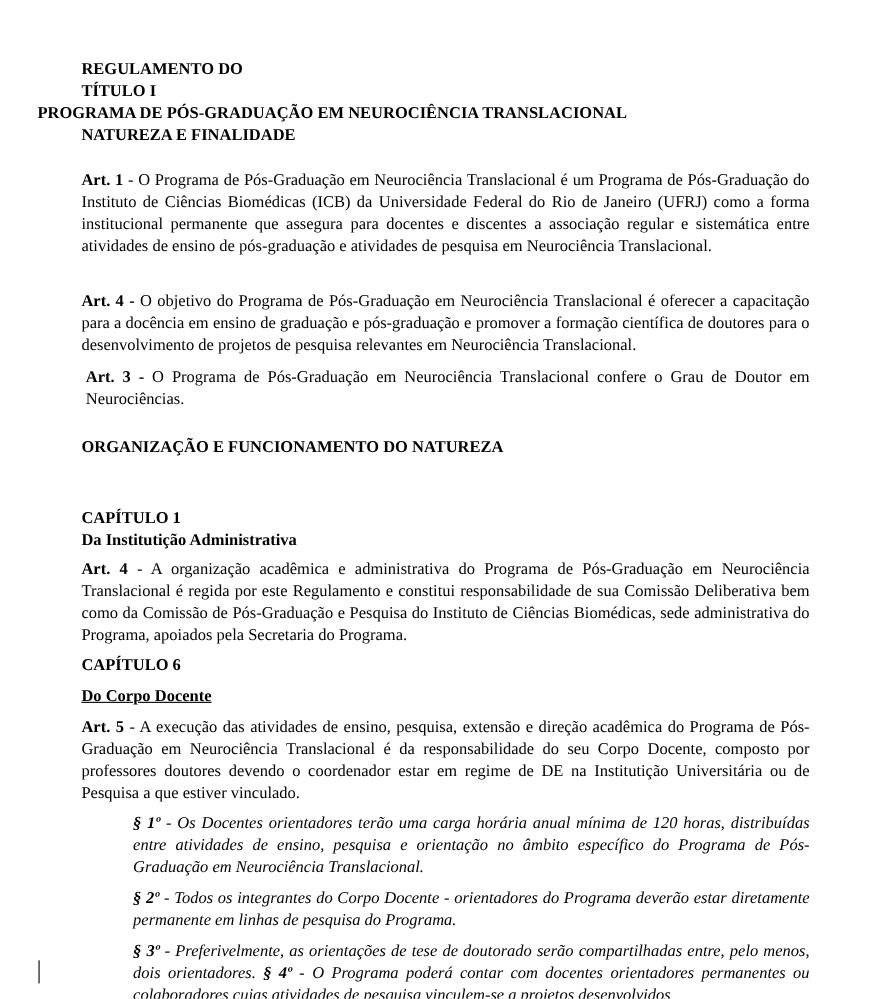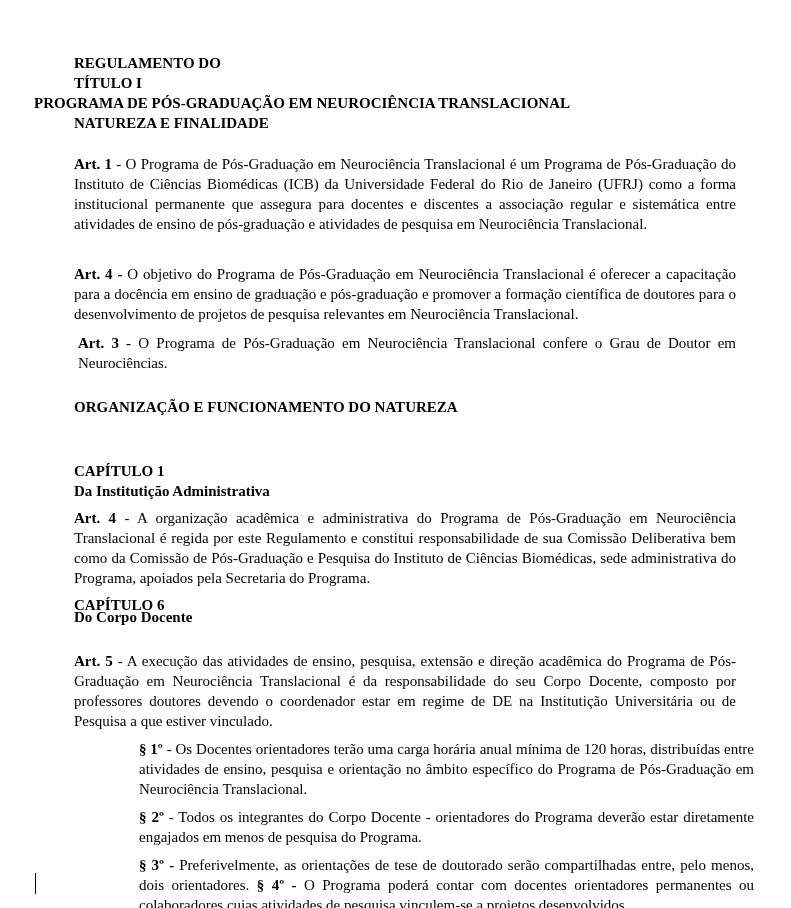--- a/index.html
+++ b/index.html
@@ -2,21 +2,21 @@
 <html><head>
 <meta charset="utf-8">
 <style>
   html, body { margin: 0; padding: 0; background: #ffffff; }
   body { width: 791px; height: 908px; overflow: hidden; position: relative;
          font-family: "Liberation Serif", "DejaVu Serif", serif; color: #000; }
   .page { position: absolute; left: 0; top: 0; width: 791px; height: 908px; background: #fff; }
   .blk { position: absolute; left: 74px; width: 662px; font-size: 15px; line-height: 20px; }
   .center { text-align: left; font-weight: bold; left: 74px; width: 662px; }
   .just { text-align: justify; }
-  .ind { left: 139px; width: 615px; }
+  .ind { left: 121px; width: 615px; font-style: italic; }
   b { font-weight: bold; }
   .change-bar { position: absolute; left: 35px; top: 873px; width: 1px; height: 21px; background: #000; }
   .lead { padding-left: 4px; }
 </style>
 </head>
 <body>
 
 <div class="page">
 
   <div class="blk center" style="top:53px;">
@@ -37,24 +37,24 @@
   </div>
 
   <div class="blk center" style="top:449px;margin-top:12px;">
     <div>CAPÍTULO 1</div>
     <div>Da Institutição Administrativa</div>
   </div>
 
   <p class="blk just" style="top:508px;margin:0;"><b>Art. 4</b><span> - A organização acadêmica e administrativa do Programa de Pós-Graduação em Neurociência Translacional é regida por este Regulamento e constitui responsabilidade de sua Comissão Deliberativa bem como da Comissão de Pós-Graduação e Pesquisa do Instituto de Ciências Biomédicas, sede administrativa do Programa, apoiados pela Secretaria do Programa.</span></p>
 
   <div class="blk center" style="top:595px;">CAPÍTULO 6</div>
-  <div class="blk center" style="top:607px;">Do Corpo Docente</div>
+  <div class="blk center" style="top:623px;text-decoration:underline;">Do Corpo Docente</div>
 
   <p class="blk just" style="top:651px;margin:0;"><b>Art. 5</b><span> - A execução das atividades de ensino, pesquisa, extensão e direção acadêmica do Programa de Pós-Graduação em Neurociência Translacional é da responsabilidade do seu Corpo Docente, composto por professores doutores devendo o coordenador estar em regime de DE na  Institutição Universitária ou de Pesquisa a que estiver vinculado.</span></p>
 
   <p class="blk just ind" style="top:739px;margin:0;"><b>§ 1º</b><span> - Os Docentes orientadores terão uma carga horária anual mínima de 120 horas, distribuídas entre atividades de ensino, pesquisa e orientação no âmbito específico do Programa de Pós-Graduação em Neurociência Translacional.</span></p>
 
-  <p class="blk just ind" style="top:807px;margin:0;"><b>§ 2º</b><span> - Todos os integrantes do Corpo Docente - orientadores do Programa deverão estar diretamente engajados em menos de pesquisa do Programa.</span></p>
+  <p class="blk just ind" style="top:807px;margin:0;"><b>§ 2º</b><span> - Todos os integrantes do Corpo Docente - orientadores do Programa deverão estar diretamente permanente em linhas de pesquisa do Programa.</span></p>
 
   <p class="blk just ind" style="top:855px;margin:0;"><b>§ 3º -</b><span> Preferivelmente, as orientações de tese de doutorado serão compartilhadas entre, pelo menos, dois orientadores. </span><b>§ 4º -</b><span> O Programa poderá contar com docentes orientadores permanentes ou colaboradores cujas atividades de pesquisa vinculem-se a projetos desenvolvidos</span></p>
 
   <div class="change-bar"></div>
 </div>
 
 </body></html>

